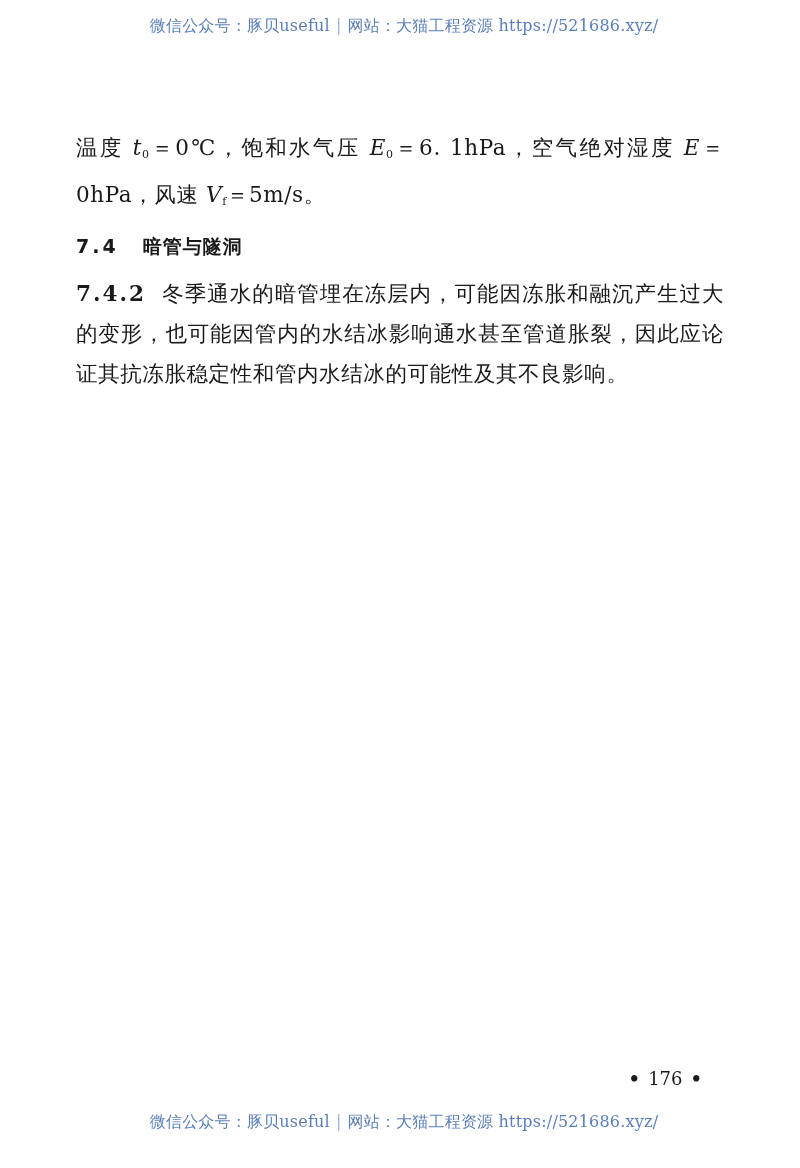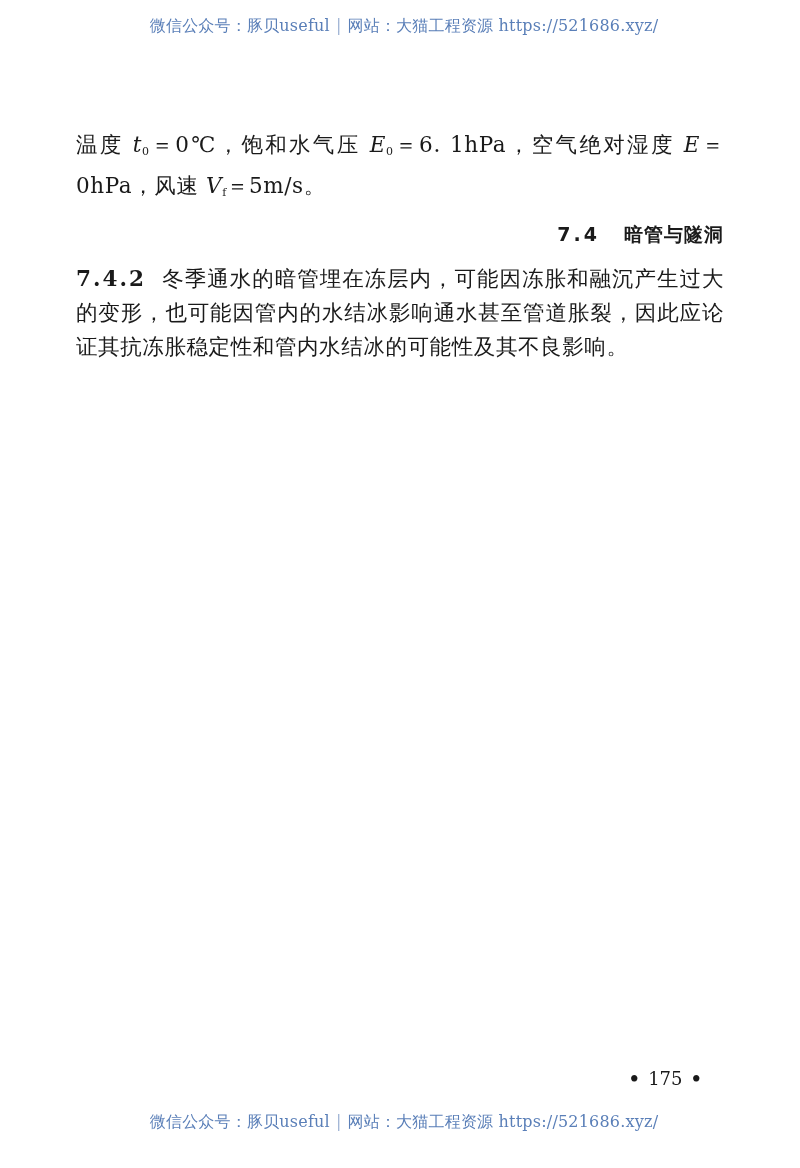--- a/index.html
+++ b/index.html
@@ -33,28 +33,28 @@
     .watermark.bottom { top: 1112px; }
 
     .content {
       position: absolute;
       left: 76px;
       top: 128px;
       width: 648px;
     }
     .para {
       font-size: 21.5px;
-      line-height: 34px;
+      line-height: 40px;
       text-align: justify;
       text-align-last: left;
       margin: 0;
       letter-spacing: 0.6px;
     }
     .section-title {
-      text-align: right;
+      text-align: left;
       font-family: "DejaVu Sans", "Liberation Sans", sans-serif;
       font-weight: bold;
       font-size: 19px;
       margin: 12px 0 14px 0;
       letter-spacing: 1px;
     }
     .section-title .num {
       margin-right: 24px;
       letter-spacing: 3px;
     }
@@ -89,18 +89,18 @@
   <div class="section-title">
     <span class="num">7.4</span><span>暗管与隧洞</span>
   </div>
 
 
   <p class="para"><span class="clause-num">7.4.2</span><span>冬季通水的暗管埋在冻层内，可能因冻胀和融沉产生过大的变形，也可能因管内的水结冰影响通水甚至管道胀裂，因此应论证其抗冻胀稳定性和管内水结冰的可能性及其不良影响。</span></p>
 
 </div>
 
 <div class="page-number">
-  <span class="dot">•</span><span>175</span><span class="dot">•</span>
+  <span class="dot">•</span><span>176</span><span class="dot">•</span>
 </div>
 
 <div class="watermark bottom">
   <span>微信公众号：豚贝useful</span><span class="sep">|</span><span>网站：大猫工程资源 https://521686.xyz/</span>
 </div>
 
 </body></html>

